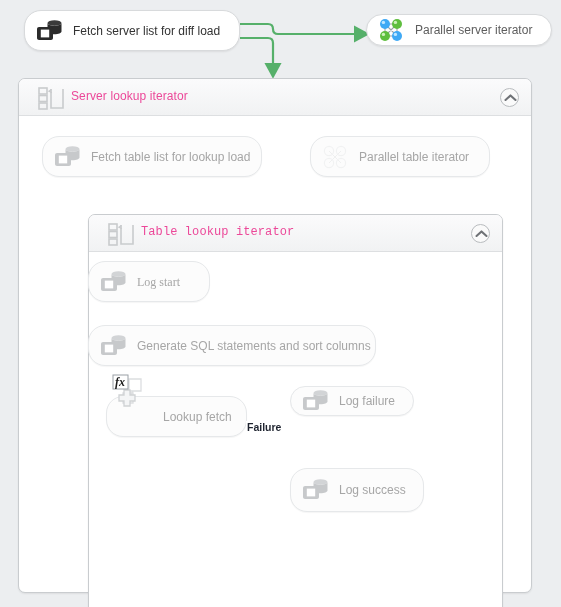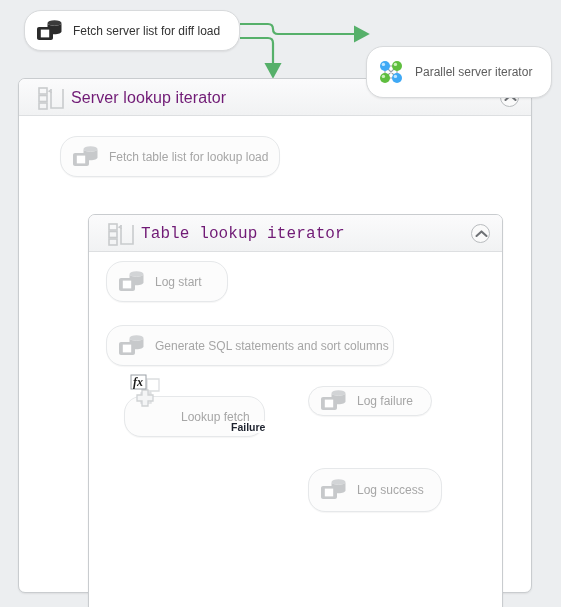--- a/index.html
+++ b/index.html
@@ -21,21 +21,21 @@
     box-shadow:0 1px 2px rgba(0,0,0,.07);
   }
   .group-header{
     position:absolute;left:0;top:0;right:0;height:36px;
     background:linear-gradient(to bottom,#fbfbfc 0%,#f1f2f3 100%);
     border-bottom:1px solid #dddfe1;
     border-radius:6px 6px 0 0;
   }
   .group-title{
     position:absolute;left:52px;top:10px;
-    font-size:16px;color:#701a75;letter-spacing:.1px;white-space:nowrap;
+    font-size:12px;color:#ec4899;letter-spacing:.1px;white-space:nowrap;
   }
   .iter-icon{position:absolute;left:19px;top:7px;width:28px;height:24px;}
   .collapse-btn{
     position:absolute;right:12px;top:9px;width:19px;height:19px;
     border:1px solid #b9bcbf;border-radius:50%;
     background:#fafafa;box-sizing:border-box;
   }
   .collapse-btn svg{position:absolute;left:3px;top:4px;}
 
   
@@ -45,21 +45,20 @@
     border:1px solid #d8dadc;
     border-radius:17px;
     box-sizing:border-box;
     box-shadow:0 1px 2px rgba(0,0,0,.08);
     display:flex;align-items:center;text-align:right;
   }
   .node.faded{
     background:#fcfcfc;
     border-color:#e6e8ea;
     box-shadow:0 1px 1px rgba(0,0,0,.04);
-    margin-left:18px;
   }
   .node .nicon{
     position:absolute;left:9px;top:50%;transform:translateY(-50%);
     width:30px;height:30px;
   }
   .node .nlabel{
     position:absolute;left:48px;top:50%;transform:translateY(-50%);
     font-size:12px;color:#5d5d5d;white-space:nowrap;
   }
   .node.faded .nlabel{color:#a6a6a6;}
@@ -163,21 +162,21 @@
           <ellipse cx="20.5" cy="7" rx="7" ry="2.8" fill="#3a3a3a"></ellipse>
           <path d="M13.5,7 V15.5 C13.5,17 16.6,18.3 20.5,18.3 C24.4,18.3 27.5,17 27.5,15.5 V7 C27.5,8.5 24.4,9.8 20.5,9.8 C16.6,9.8 13.5,8.5 13.5,7 Z"></path>
           <path d="M5,11 H17 C18.1,11 19,11.9 19,13 V22 C19,23.1 18.1,24 17,24 H5 C3.9,24 3,23.1 3,22 V13 C3,11.9 3.9,11 5,11 Z" fill="#2b2b2b"></path>
           <path d="M6.8,13.6 H15.2 V21.4 H6.8 Z" fill="#ffffff"></path>
         </g>
       </svg>
     </span>
     <span class="nlabel">Fetch server list for diff load</span>
   </div>
 
-  <div class="node" style="left:366px;top:14px;width:186px;height:52px;margin-top:32px;">
+  <div class="node" style="left:366px;top:14px;width:186px;height:32px;">
     <span class="nicon">
       <svg width="30" height="30" viewBox="0 0 30 30">
         <g stroke="#9aa0a6" stroke-width="1.1" fill="none">
           <path d="M9,9 L21,21 M21,9 L9,21 M9,9 H21 M9,21 H21 M9,9 V21 M21,9 V21"></path>
         </g>
         <circle cx="9" cy="9" r="5" fill="#3fa9f5"></circle>
         <circle cx="7.4" cy="7.4" r="1.7" fill="#bfe6ff"></circle>
         <circle cx="21" cy="9" r="5" fill="#5fbe3f"></circle>
         <circle cx="19.4" cy="7.4" r="1.7" fill="#cdf0ba"></circle>
         <circle cx="9" cy="21" r="5" fill="#5fbe3f"></circle>
@@ -196,22 +195,36 @@
           <ellipse cx="20.5" cy="7" rx="7" ry="2.8" fill="#d2d4d6"></ellipse>
           <path d="M13.5,7 V15.5 C13.5,17 16.6,18.3 20.5,18.3 C24.4,18.3 27.5,17 27.5,15.5 V7 C27.5,8.5 24.4,9.8 20.5,9.8 C16.6,9.8 13.5,8.5 13.5,7 Z"></path>
           <path d="M5,11 H17 C18.1,11 19,11.9 19,13 V22 C19,23.1 18.1,24 17,24 H5 C3.9,24 3,23.1 3,22 V13 C3,11.9 3.9,11 5,11 Z"></path>
           <path d="M6.8,13.6 H15.2 V21.4 H6.8 Z" fill="#ffffff"></path>
         </g>
       </svg>
     </span>
     <span class="nlabel">Fetch table list for lookup load</span>
   </div>
 
-
-  <div class="node faded" style="left:88px;top:261px;width:122px;height:41px;">
+  <div class="node faded" style="left:310px;top:136px;width:180px;height:41px;">
+    <span class="nicon">
+      <svg width="30" height="30" viewBox="0 0 30 30" opacity="0.32">
+        <g stroke="#d6d8da" stroke-width="1" fill="none">
+          <path d="M9,9 L21,21 M21,9 L9,21"></path>
+        </g>
+        <circle cx="9" cy="9" r="4.6" fill="none" stroke="#dcdee0" stroke-width="1.2"></circle>
+        <circle cx="21" cy="9" r="4.6" fill="none" stroke="#dcdee0" stroke-width="1.2"></circle>
+        <circle cx="9" cy="21" r="4.6" fill="none" stroke="#dcdee0" stroke-width="1.2"></circle>
+        <circle cx="21" cy="21" r="4.6" fill="none" stroke="#dcdee0" stroke-width="1.2"></circle>
+      </svg>
+    </span>
+    <span class="nlabel">Parallel table iterator</span>
+  </div>
+
+  <div class="node faded" style="left:88px;top:261px;width:122px;height:41px;font-family:Liberation Serif, serif;">
     <span class="nicon">
       <svg width="30" height="30" viewBox="0 0 30 30">
         <g fill="#c7c9cb">
           <ellipse cx="20.5" cy="7" rx="7" ry="2.8" fill="#d2d4d6"></ellipse>
           <path d="M13.5,7 V15.5 C13.5,17 16.6,18.3 20.5,18.3 C24.4,18.3 27.5,17 27.5,15.5 V7 C27.5,8.5 24.4,9.8 20.5,9.8 C16.6,9.8 13.5,8.5 13.5,7 Z"></path>
           <path d="M5,11 H17 C18.1,11 19,11.9 19,13 V22 C19,23.1 18.1,24 17,24 H5 C3.9,24 3,23.1 3,22 V13 C3,11.9 3.9,11 5,11 Z"></path>
           <path d="M6.8,13.6 H15.2 V21.4 H6.8 Z" fill="#ffffff"></path>
         </g>
       </svg>
     </span>
@@ -271,15 +284,15 @@
           <ellipse cx="20.5" cy="7" rx="7" ry="2.8" fill="#d2d4d6"></ellipse>
           <path d="M13.5,7 V15.5 C13.5,17 16.6,18.3 20.5,18.3 C24.4,18.3 27.5,17 27.5,15.5 V7 C27.5,8.5 24.4,9.8 20.5,9.8 C16.6,9.8 13.5,8.5 13.5,7 Z"></path>
           <path d="M5,11 H17 C18.1,11 19,11.9 19,13 V22 C19,23.1 18.1,24 17,24 H5 C3.9,24 3,23.1 3,22 V13 C3,11.9 3.9,11 5,11 Z"></path>
           <path d="M6.8,13.6 H15.2 V21.4 H6.8 Z" fill="#ffffff"></path>
         </g>
       </svg>
     </span>
     <span class="nlabel">Log success</span>
   </div>
 
-  <div class="edge-label" style="left:230px;top:421px;">Failure</div>
+  <div class="edge-label" style="left:246px;top:421px;">Failure</div>
 
 </div>
 
 </body></html>

